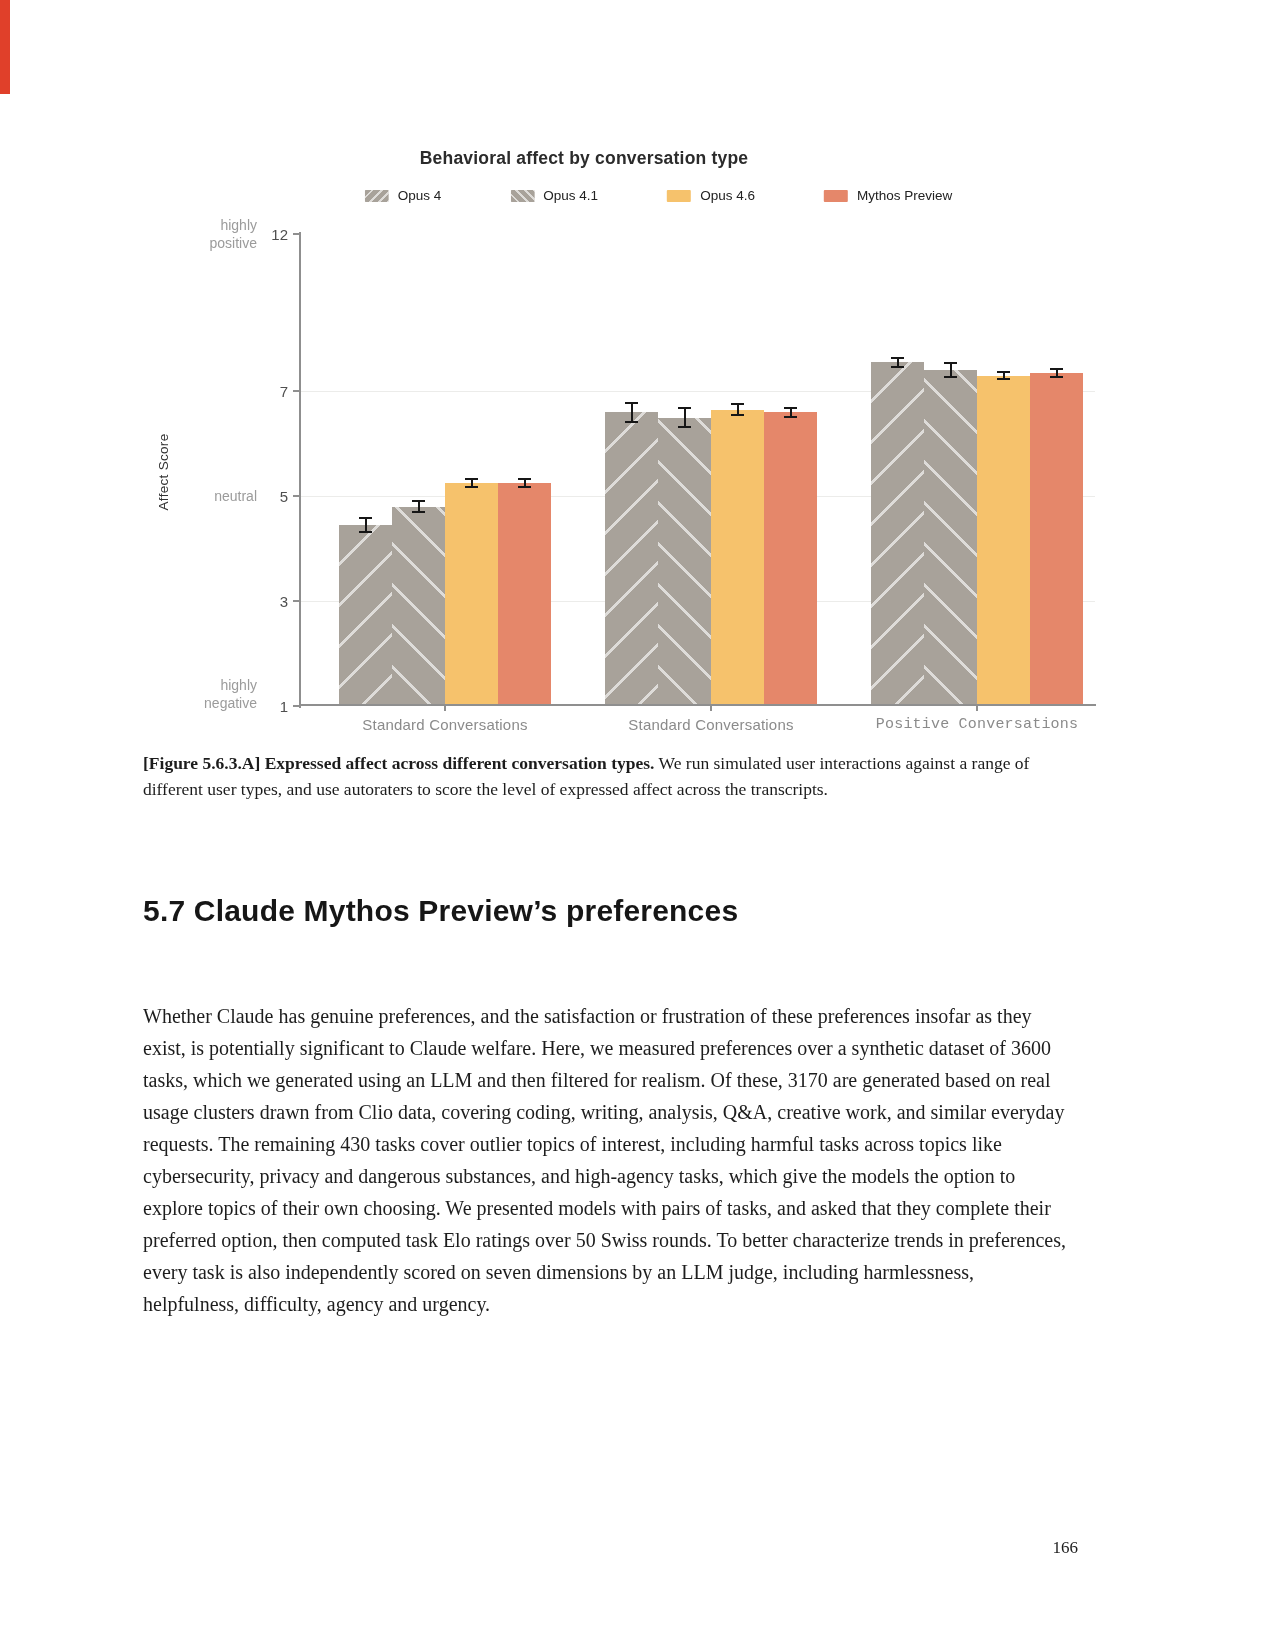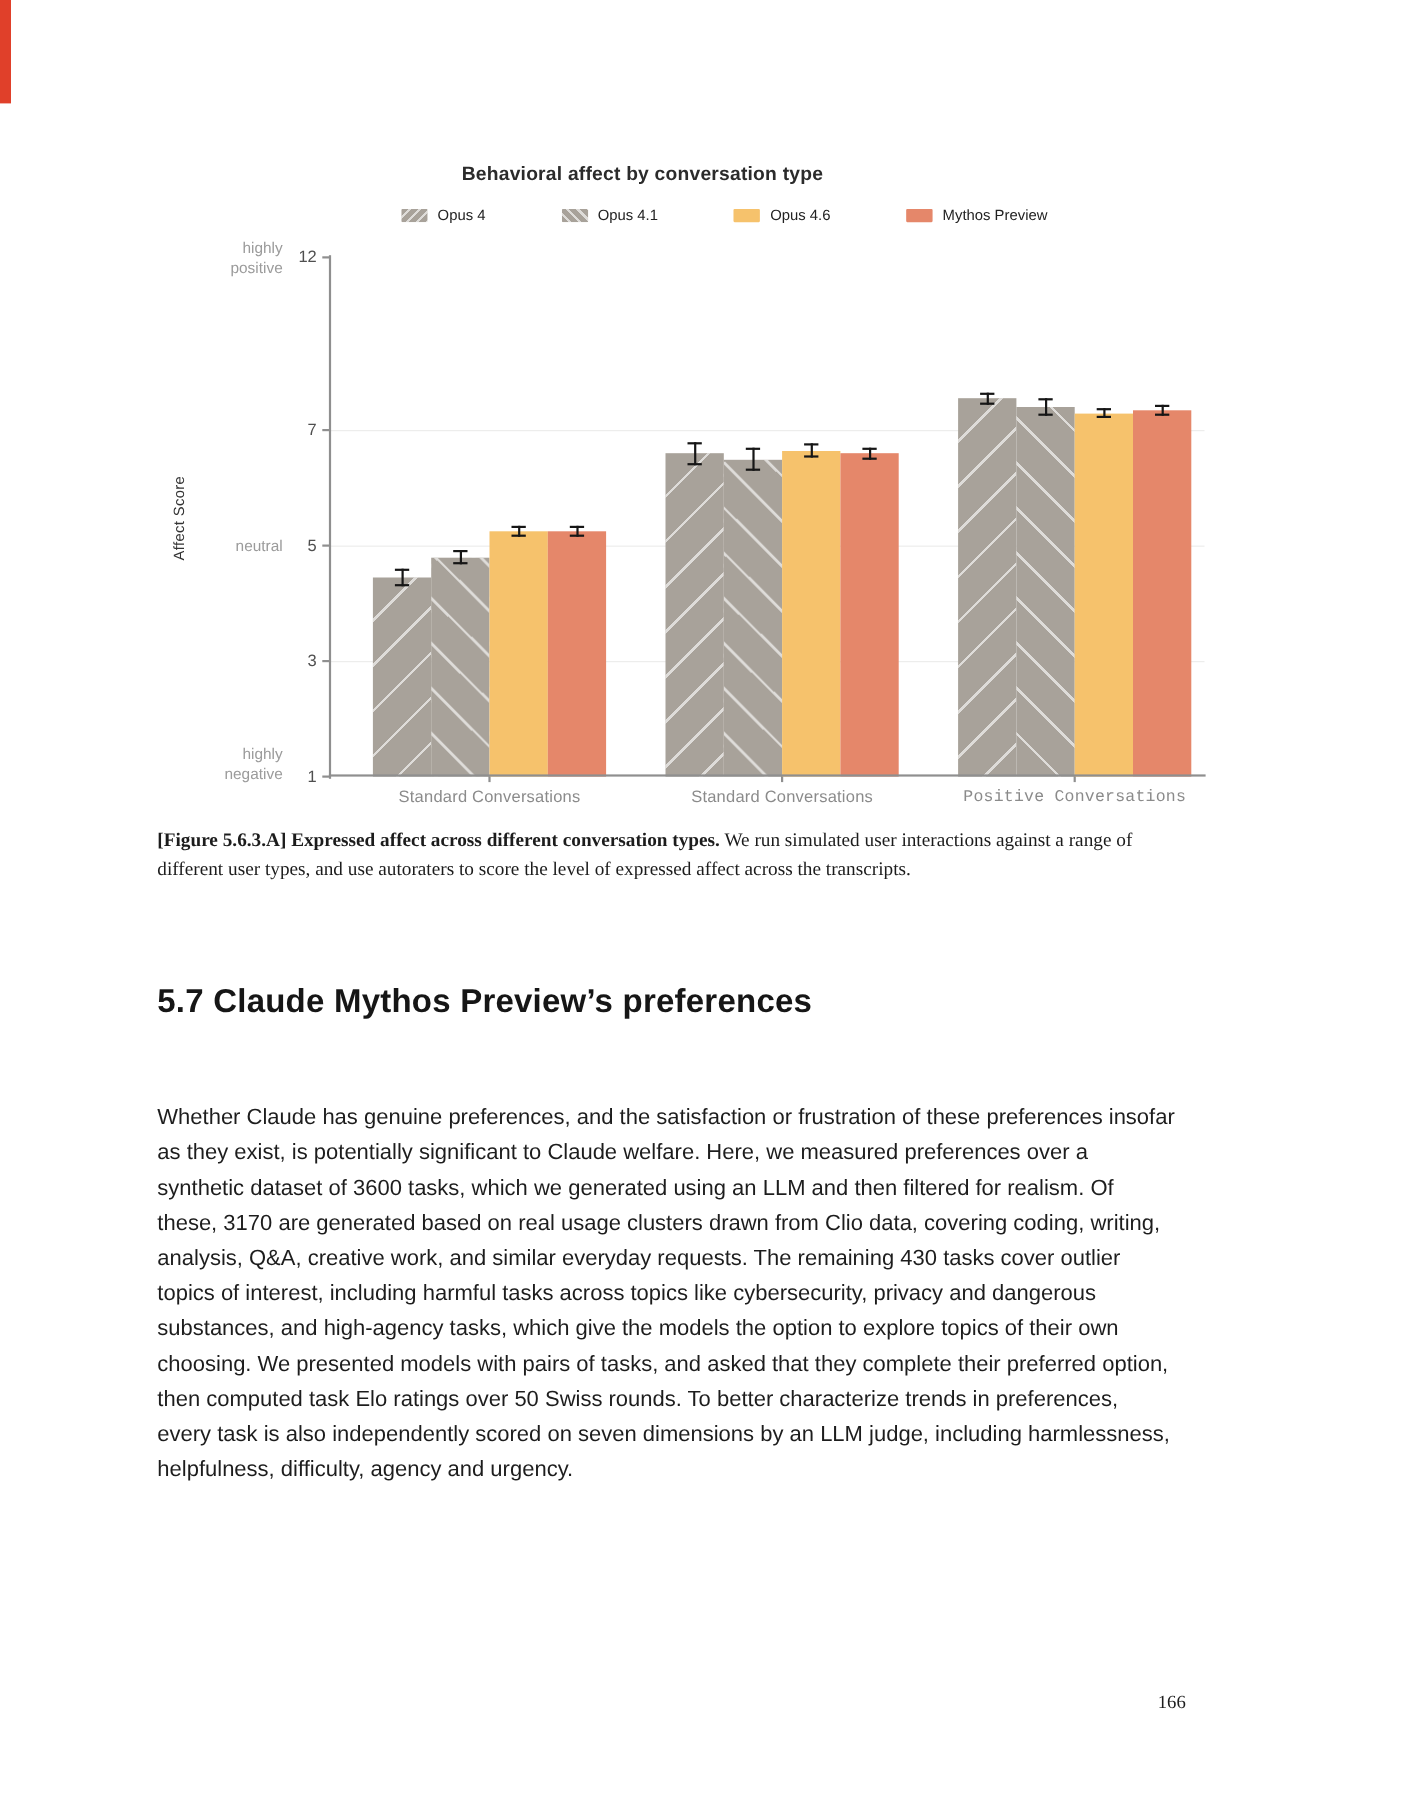--- a/index.html
+++ b/index.html
@@ -63,21 +63,21 @@
   .section-heading {
     position:absolute; left:143px; top:870px; width:925px;
     font-size:30px; font-weight:600; color:#161616; letter-spacing:0.2px;margin-top:24px;
   }
   .section-subheading {
     position:absolute; left:143px; top:944px; width:925px;
     font-size:24px; font-weight:400; color:#757575; letter-spacing:0.2px;
   }
   .body-text {
     position:absolute; left:143px; top:1000px; width:925px;
-    font-family:Liberation Sans, sans-serif; font-size:20px; line-height:32px; color:#1d1d1d;
+    font-family:Liberation Serif, serif; font-size:20px; line-height:32px; color:#1d1d1d;
   }
   .page-number {
     position:absolute; left:943px; top:1538px; width:135px; text-align:right;
     font-family:"Liberation Serif", serif; font-size:17px; color:#1d1d1d;
   }
 </style>
 </head>
 <body>
 
 <div class="page">

